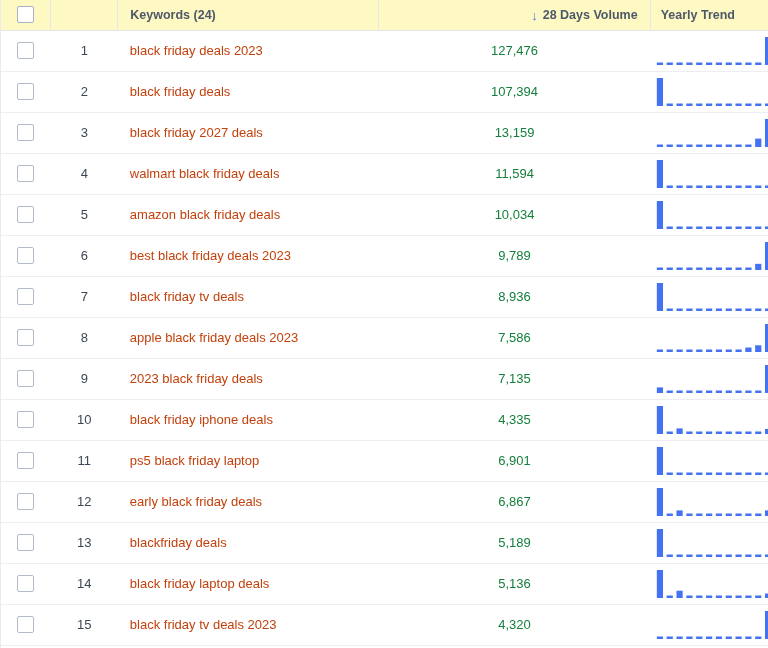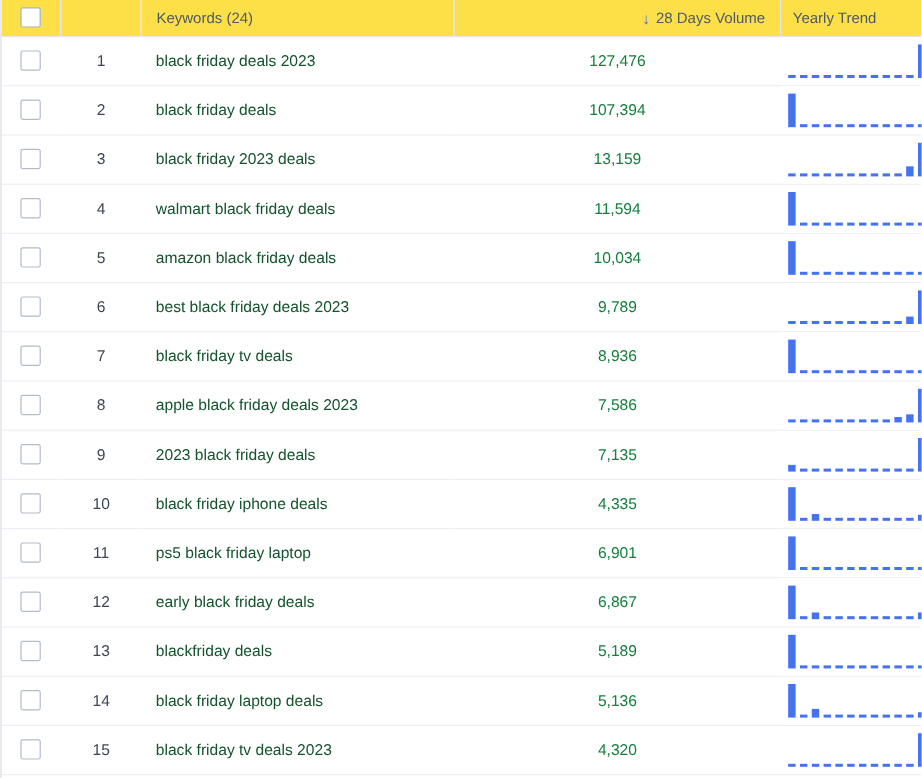--- a/index.html
+++ b/index.html
@@ -13,25 +13,25 @@
   }
 
   .keyword-table {
     width: 768px;
     border-collapse: collapse;
     table-layout: fixed;
   }
 
   
   .keyword-table thead th {
-    background: #fde047;
+    background: #fef9c3;
     height: 30px;
     border-bottom: 1px solid #e3e6ec;
     border-right: 1px solid #e3e6ec;
-    font-weight: 400;
+    font-weight: 700;
     font-size: 12.5px;
     color: #4e5968;
     padding: 0 12px;
     vertical-align: middle;
     white-space: nowrap;
   }
   .keyword-table thead th:last-child { border-right: none; }
 
   .col-check  { width: 50px;  }
   .col-rank   { width: 66px;  }
@@ -64,21 +64,21 @@
     background: #ffffff;
   }
 
   .cell-check { padding: 0 !important; text-align: center; }
   .cell-rank  { text-align: center; color: #3d4654; font-size: 13px; }
   .cell-kw    { text-align: left; }
   .cell-vol   { text-align: center; color: #15803d; font-size: 13px; }
   .cell-trend { padding: 0 !important; position: relative; }
 
   .kw-link {
-    color: #14532d;
+    color: #c2410c;
     text-decoration: none;
     font-size: 13px;
     cursor: pointer;
   }
 
   
   .cb {
     width: 17px;
     height: 17px;
     border: 1.4px solid #b3bbc9;
@@ -179,21 +179,21 @@
             <rect x="80.48" y="28.50" width="6.2" height="2.50" fill="#4472f0"></rect>
             <rect x="90.32" y="28.50" width="6.2" height="2.50" fill="#4472f0"></rect>
             <rect x="100.15" y="28.50" width="6.2" height="2.50" fill="#4472f0"></rect>
             <rect x="109.98" y="28.50" width="6.2" height="2.50" fill="#4472f0"></rect>
           </svg>
         </td>
       </tr>
       <tr>
         <td class="cell-check"><span class="cb"></span></td>
         <td class="cell-rank">3</td>
-        <td class="cell-kw"><a class="kw-link">black friday 2023 deals</a></td>
+        <td class="cell-kw"><a class="kw-link">black friday 2027 deals</a></td>
         <td class="cell-vol">13,159</td>
         <td class="cell-trend">
           <svg class="spark" viewBox="0 0 118 34">
             <rect x="1.82" y="28.50" width="6.2" height="2.50" fill="#4472f0"></rect>
             <rect x="11.65" y="28.50" width="6.2" height="2.50" fill="#4472f0"></rect>
             <rect x="21.48" y="28.50" width="6.2" height="2.50" fill="#4472f0"></rect>
             <rect x="31.32" y="28.50" width="6.2" height="2.50" fill="#4472f0"></rect>
             <rect x="41.15" y="28.50" width="6.2" height="2.50" fill="#4472f0"></rect>
             <rect x="50.98" y="28.50" width="6.2" height="2.50" fill="#4472f0"></rect>
             <rect x="60.82" y="28.50" width="6.2" height="2.50" fill="#4472f0"></rect>

